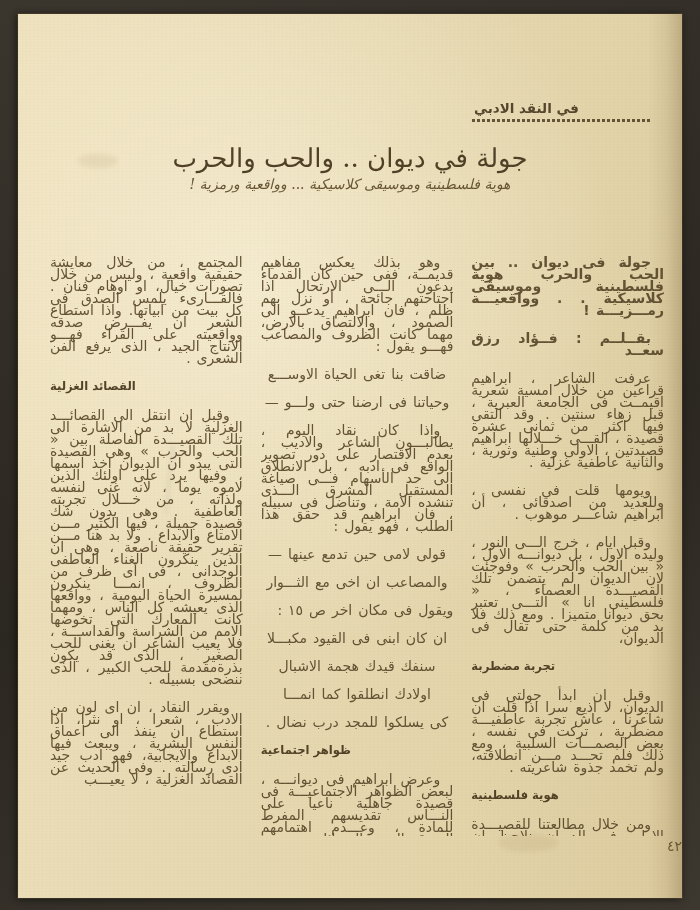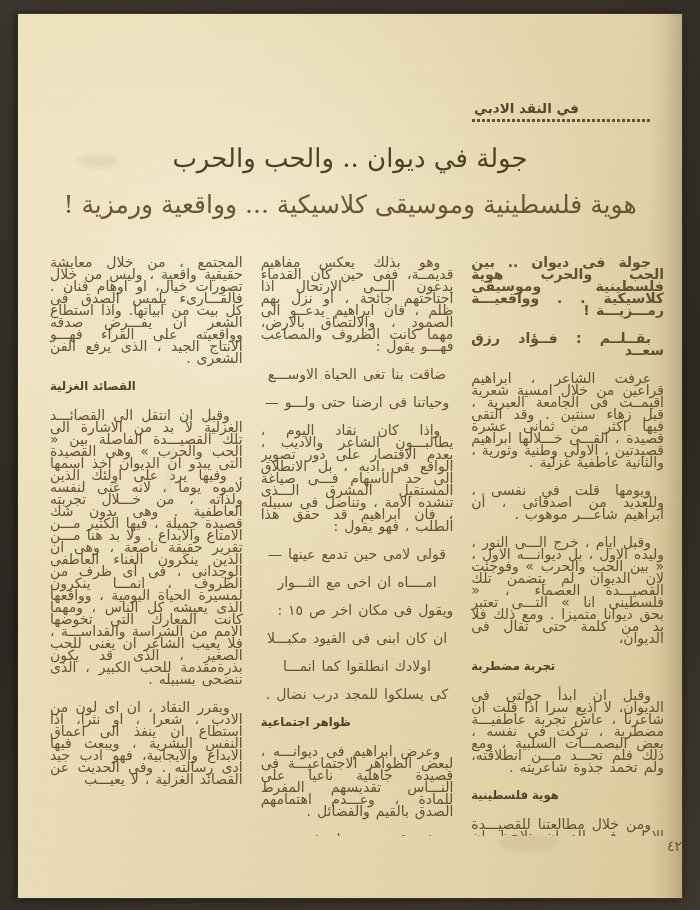--- a/index.html
+++ b/index.html
@@ -107,23 +107,23 @@
   .main-title {
     font-family: "DejaVu Serif", serif;
     font-size: 26px;
     color: #47381f;
     letter-spacing: 1px;
     line-height: 1.25;
     font-weight: 500;
     opacity: 0.95;
   }
   .sub-title {
-    margin-top: 14px;
     font-family: "DejaVu Serif", serif;
-    font-size: 25px;
+    font-size: 14px;
+    font-style: italic;
     color: #5a4726;
     letter-spacing: 0.6px;
     line-height: 1.3;
     opacity: 0.9;
   }
 
   
   .columns {
     position: absolute;
     top: 226px;
@@ -261,25 +261,26 @@
 
         <div class="col">
           <p>وهو بذلك يعكس مفاهيم قديمــة، ففى حين كان القدماء يدعون الـــى الارتحال اذا اجتاحتهم جائحة ، أو نزل بهم ظلم ، فان ابراهيم يدعــو الى الصمود ، والالتصاق بالارض، مهما كانت الظروف والمصاعب فهـــو يقول :</p>
 
           <p class="verse">ضاقت بنا تغى الحياة الاوســـع</p>
           <p class="verse">وحياتنا فى ارضنا حتى ولـــو —</p>
 
           <p>واذا كان نقاد اليوم ، يطالبـــون الشاعر والاديب ، بعدم الاقتصار على دور تصوير الواقع فى ادبه ، بل الانطلاق الى حد الأسهام فـــى صياغة المستقبل المشرق الـــذى تنشده الامة ، وتناضل فى سبيله ، فان ابراهيم قد حقق هذا الطلب ، فهو يقول :</p>
 
           <p class="verse">قولى لامى حين تدمع عينها —</p>
-          <p class="verse">امــــاه ان اخى مع الثـــوار</p>
+          <p class="verse">والمصاعب ان اخى مع الثـــوار</p>
 
           <p class="noindent">ويقول فى مكان اخر ص ١٥ :</p>
 
           <p class="verse">ان كان ابنى فى القيود مكبـــلا</p>
+          <p class="verse">سنفك قيدك هجمة الاشبال</p>
           <p class="verse">اولادك انطلقوا كما انمـــا</p>
           <p class="verse">كى يسلكوا للمجد درب نضال .</p>
 
           <div class="sec-head">ظواهر اجتماعية</div>
           <p>وعرض ابراهيم فى ديوانـــه ، لبعض الظواهر الاجتماعيـــة فى قصيدة جاهلية ناعيا على النـــاس تقديسهم المفرط للمادة ، وعـــدم اهتمامهم الصدق بالقيم والفضائل .</p>
           <p>وفى قصيدته جولة فى مقهى يتعرض لبعض المشاكل التى يتعرض لها ابنا</p>
         </div>
 
         <div class="col">
           <p class="noindent">المجتمع ، من خلال معايشة حقيقية واقعية ، وليس من خلال تصورات خيال، او اوهام فنان . فالقـــارىء يلمس الصدق فى كل بيت من ابياتها. واذا استطاع الشعر ان يفـــرض صدقه وواقعيته على القراء فهـــو الانتاج الجيد ، الذى يرفع الفن الشعرى .</p>

